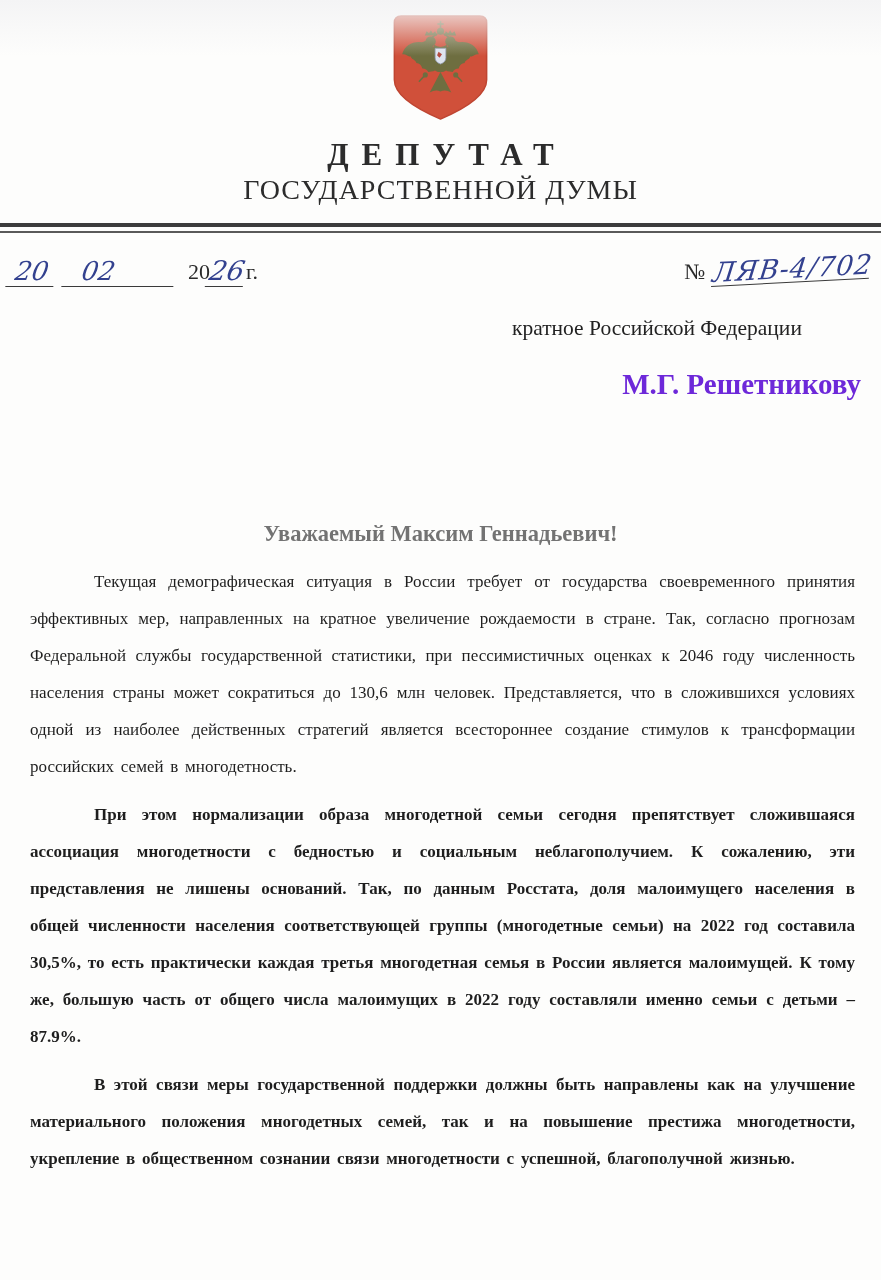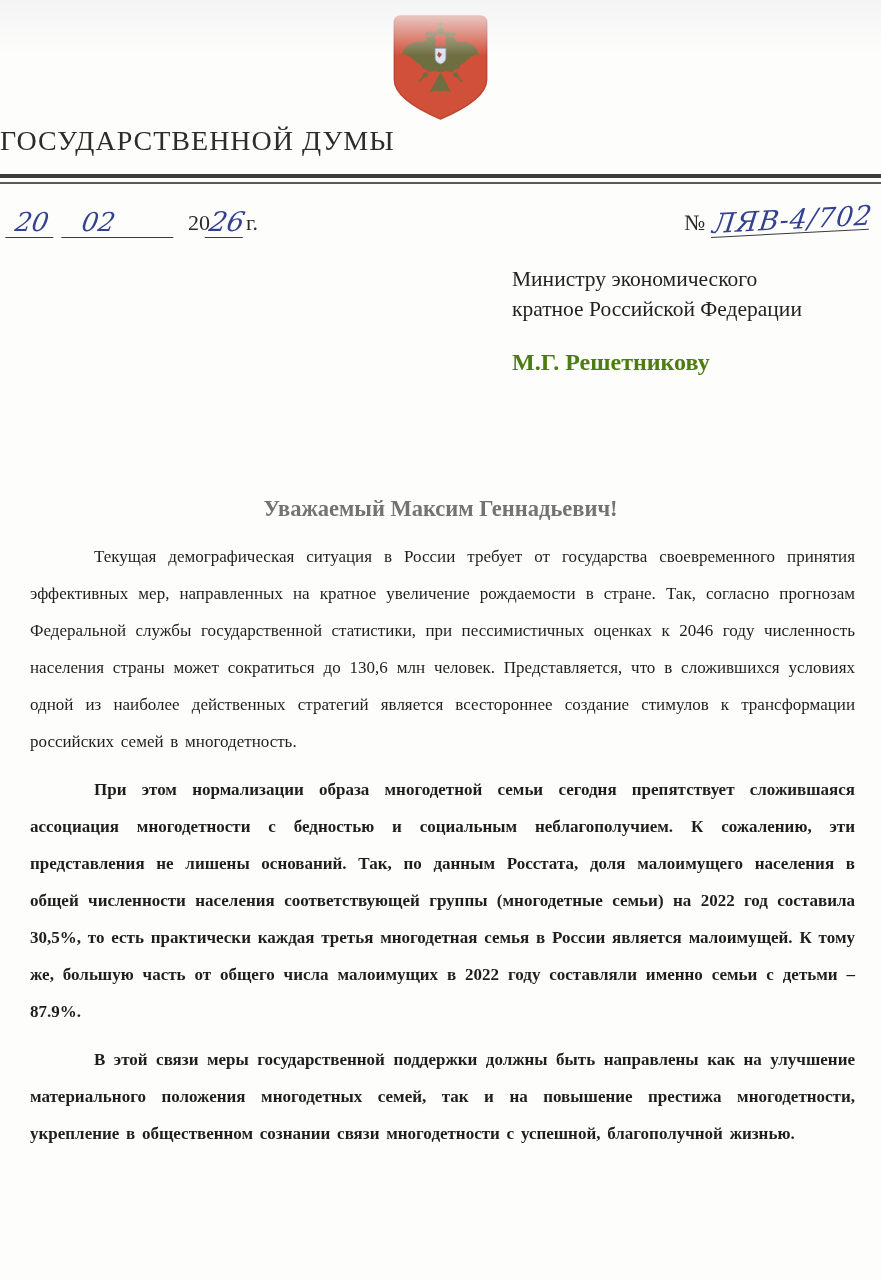--- a/index.html
+++ b/index.html
@@ -24,21 +24,21 @@
   .org-lines{margin-top:18px;text-align:center;color:#2e2e2e;}
   .org-line1{font-size:19px;letter-spacing:1.5px;line-height:23px;}
   .org-line2{font-size:19px;letter-spacing:1.8px;line-height:23px;}
   .org-line3{font-size:19px;letter-spacing:1.8px;line-height:23px;}
   .deputy-title{
     margin-top:15px;text-align:center;font-weight:bold;
     font-size:31px;letter-spacing:0.42em;text-indent:0.42em;
     color:#2c2c2c;line-height:34px;
   }
   .deputy-sub{
-    font-size:28px;letter-spacing:1px;
+    text-align:center;font-size:28px;letter-spacing:1px;
     color:#2c2c2c;line-height:34px;margin-top:1px;
   }
   
   .double-rule{
     margin-top:16px;height:4px;
     border-top:4px solid #3c3c3c;
     border-bottom:2px solid #5a5a5a;
   }
   
   .ref-row{
@@ -59,21 +59,21 @@
   .num-group{margin-left:auto;display:flex;align-items:flex-end;}
   .num-label{font-size:22px;line-height:30px;color:#2a2a2a;margin-right:6px;}
   .num-blank{
     width:158px;border-bottom:1.5px solid #3a3a3a;
     font-size:27px;line-height:26px;white-space:nowrap;
     transform:rotate(-3deg) skewX(-10deg);transform-origin:left bottom;
     letter-spacing:1px;text-align:center;
   }
   
   .addressee{margin:26px 20px 0 512px;font-size:21.5px;line-height:30px;color:#222;}
-  .addressee-name{margin:25px 20px 0 512px;font-size:24px;font-weight:bold;color:#4d7c0f;}
+  .addressee-name{margin:25px 20px 0 512px;font-size:29px;font-weight:bold;color:#6d28d9;text-align:right;}
   
   .salutation{
     margin-top:120px;text-align:center;font-weight:bold;
     font-size:22.5px;color:#737373;
   }
   .body-text{margin:16px 26px 0 30px;}
   .body-text p{
     margin:0;padding:0;
     font-size:17px;line-height:37px;
     text-align:justify;text-indent:64px;
@@ -108,39 +108,39 @@
         <circle cx="36.5" cy="63" r="2.6"></circle>
         <circle cx="67.5" cy="63" r="2.6"></circle>
         <path d="M36.5,63 L30,70 M67.5,63 L74,70" stroke="#6e6e40" stroke-width="1.6"></path>
       </g>
       <path d="M46.5,36 h11 v9.5 q0,4.5 -5.5,6.5 q-5.5,-2 -5.5,-6.5 z" fill="#dde3ee" stroke="#8d96ab" stroke-width="0.8"></path>
       <path d="M50,39.5 l3.5,2.5 -2.5,3.5 -2.5,-2.5 z" fill="#b2483c"></path>
     </svg>
   </div>
 
 
+  <div class="deputy-title">ДЕПУТАТ</div>
   <div class="deputy-sub">ГОСУДАРСТВЕННОЙ ДУМЫ</div>
 
   <div class="double-rule"></div>
 
   <div class="ref-row">
     <span class="blank day-blank hw">20</span>
     <span class="gap8"></span>
     <span class="blank month-blank hw">02</span>
     <span class="year-printed">20</span>
     <span class="blank year-blank hw">26</span>
     <span class="year-label">г.</span>
     <span class="num-group">
       <span class="num-label">№</span>
       <span class="num-blank hw">ЛЯВ-4/702</span>
     </span>
   </div>
 
   <div class="addressee">
-    <div>Министру экономического</div>
     <div>кратное Российской Федерации</div>
   </div>
   <div class="addressee-name">М.Г. Решетникову</div>
 
   <div class="salutation">Уважаемый Максим Геннадьевич!</div>
 
   <div class="body-text">
     <p>Текущая демографическая ситуация в России требует от государства своевременного принятия эффективных мер, направленных на кратное увеличение рождаемости в стране. Так, согласно прогнозам Федеральной службы государственной статистики, при пессимистичных оценках к 2046 году численность населения страны может сократиться до 130,6 млн человек. Представляется, что в сложившихся условиях одной из наиболее действенных стратегий является всестороннее создание стимулов к трансформации российских семей в многодетность.</p>
     <p>При этом нормализации образа многодетной семьи сегодня препятствует сложившаяся ассоциация многодетности с бедностью и социальным неблагополучием. К сожалению, эти представления не лишены оснований. Так, по данным Росстата, доля малоимущего населения в общей численности населения соответствующей группы (многодетные семьи) на 2022 год составила 30,5%, то есть практически каждая третья многодетная семья в России является малоимущей.  К тому же, большую часть от общего числа малоимущих в 2022 году составляли именно семьи с детьми – 87.9%.</p>
     <p>В этой связи меры государственной поддержки должны быть направлены как на улучшение материального положения многодетных семей, так и на повышение престижа многодетности, укрепление в общественном сознании связи многодетности с успешной, благополучной жизнью.</p>

